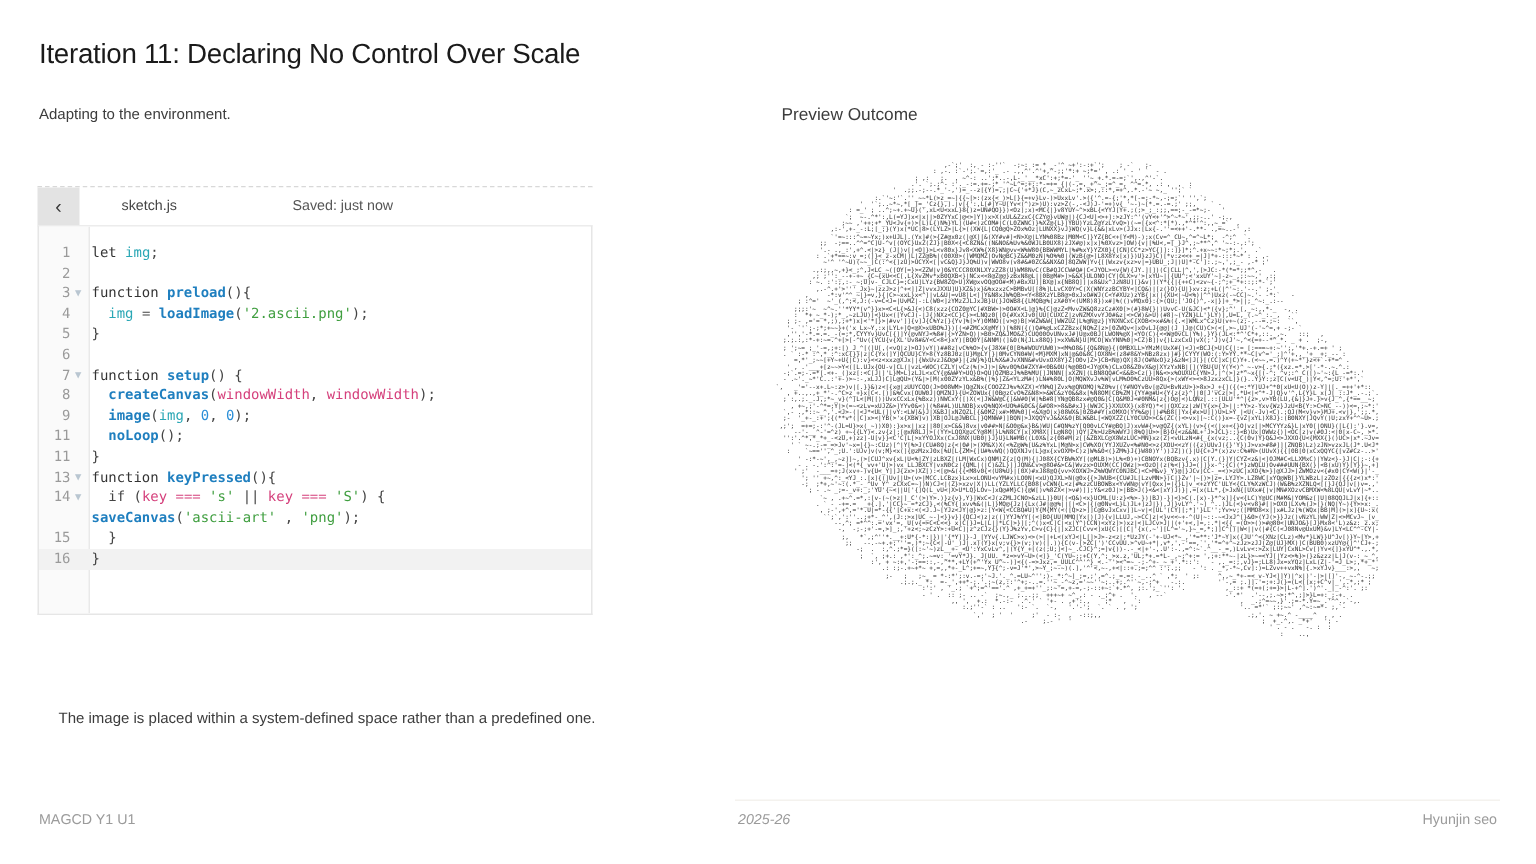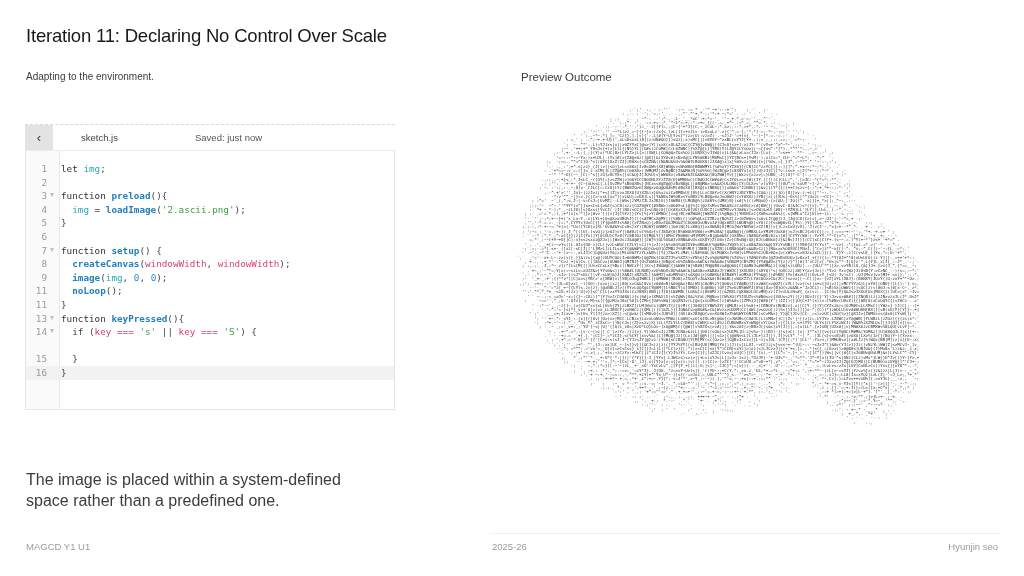--- a/index.html
+++ b/index.html
@@ -138,24 +138,24 @@
   .tok-fn   { color: #1f7fbf; font-weight: bold; margin-top: 22px; }
   .tok-var  { color: #2aa7b5; text-align: right; }
   .tok-str  { color: #3f9e3f; }
   .tok-num  { color: #2b8fd8; }
   .tok-prop { color: #d5407c; }
   .tok-punc { color: #444444; }
 
   
   .caption {
     position: absolute;
-    left: 26px;
+    left: 39px;
     top: 469px;
     width: 360px;
-    font-size: 16px;
+    font-size: 10px;
     line-height: 21px;
     color: #3c3c3c;
   }
 
   
   .ascii-wrap {
     position: absolute;
     left: 505px;
     top: 104px;
     width: 495px;
@@ -182,21 +182,21 @@
     background: #f4f2ee;
   }
   .footer-left, .footer-center, .footer-right {
     position: absolute;
     top: 541px;
     font-size: 9.5px;
     color: #9b9b9b;
     white-space: nowrap;
   }
   .footer-left   { left: 26px; }
-  .footer-center { left: 492px; }
+  .footer-center { left: 492px; font-style: italic; }
   .footer-right  { right: 26px; }
 </style>
 </head>
 <body>
 
 <div class="slide-title">Iteration 11: Declaring No Control Over Scale</div>
 <div class="slide-subtitle">Adapting to the environment.</div>
 <div class="preview-label">Preview Outcome</div>
 
 <div class="editor">
@@ -214,21 +214,21 @@
         <div class="code-row"><span class="ln">4</span><span class="fold"></span><span class="code-text"><span class="tok-punc">  </span><span class="tok-var">img</span><span class="tok-punc"> = </span><span class="tok-fn">loadImage</span><span class="tok-punc">(</span><span class="tok-str">'2.ascii.png'</span><span class="tok-punc">);</span></span></div>
         <div class="code-row"><span class="ln">5</span><span class="fold"></span><span class="code-text"><span class="tok-punc">}</span></span></div>
         <div class="code-row"><span class="ln">6</span><span class="fold"></span><span class="code-text"></span></div>
         <div class="code-row"><span class="ln">7</span><span class="fold">▼</span><span class="code-text"><span class="tok-kw">function </span><span class="tok-fn">setup</span><span class="tok-punc">() {</span></span></div>
         <div class="code-row"><span class="ln">8</span><span class="fold"></span><span class="code-text"><span class="tok-punc">  </span><span class="tok-fn">createCanvas</span><span class="tok-punc">(</span><span class="tok-prop">windowWidth</span><span class="tok-punc">, </span><span class="tok-prop">windowWidth</span><span class="tok-punc">);</span></span></div>
         <div class="code-row"><span class="ln">9</span><span class="fold"></span><span class="code-text"><span class="tok-punc">  </span><span class="tok-fn">image</span><span class="tok-punc">(</span><span class="tok-var">img</span><span class="tok-punc">, </span><span class="tok-num">0</span><span class="tok-punc">, </span><span class="tok-num">0</span><span class="tok-punc">);</span></span></div>
         <div class="code-row"><span class="ln">11</span><span class="fold"></span><span class="code-text"><span class="tok-punc">  </span><span class="tok-fn">noLoop</span><span class="tok-punc">();</span></span></div>
         <div class="code-row"><span class="ln">11</span><span class="fold"></span><span class="code-text"><span class="tok-punc">}</span></span></div>
         <div class="code-row"><span class="ln">13</span><span class="fold">▼</span><span class="code-text"><span class="tok-kw">function </span><span class="tok-fn">keyPressed</span><span class="tok-punc">(){</span></span></div>
         <div class="code-row"><span class="ln">14</span><span class="fold">▼</span><span class="code-text"><span class="tok-punc">  if (</span><span class="tok-prop">key</span><span class="tok-prop"> === </span><span class="tok-str">'s'</span><span class="tok-punc"> || </span><span class="tok-prop">key</span><span class="tok-prop"> === </span><span class="tok-str">'S'</span><span class="tok-punc">) {</span></span></div>
-        <div class="code-row"><span class="ln"></span><span class="fold"></span></div>
+        <div class="code-row"><span class="ln"></span><span class="fold"></span><span class="code-text"><span class="tok-fn">saveCanvas</span><span class="tok-punc">(</span><span class="tok-str">'ascii-art'</span><span class="tok-punc"> , </span><span class="tok-str">'png'</span><span class="tok-punc">);</span></span></div>
         <div class="code-row"><span class="ln">15</span><span class="fold"></span><span class="code-text"><span class="tok-punc">  }</span></span></div>
         <div class="code-row active"><span class="ln">16</span><span class="fold"></span><span class="code-text"><span class="tok-punc">}</span></span></div>
       </div>
   </div>
 </div>
 
 <div class="caption">The image is placed within a system-defined space rather than a predefined one.</div>
 
 <div class="ascii-wrap">
   <pre class="ascii-art" id="ascii-art">                                                   ,-`;'  :, - :-''`  -;~: := * _-'^ ~+':-:+`';    ; -`   ;-

